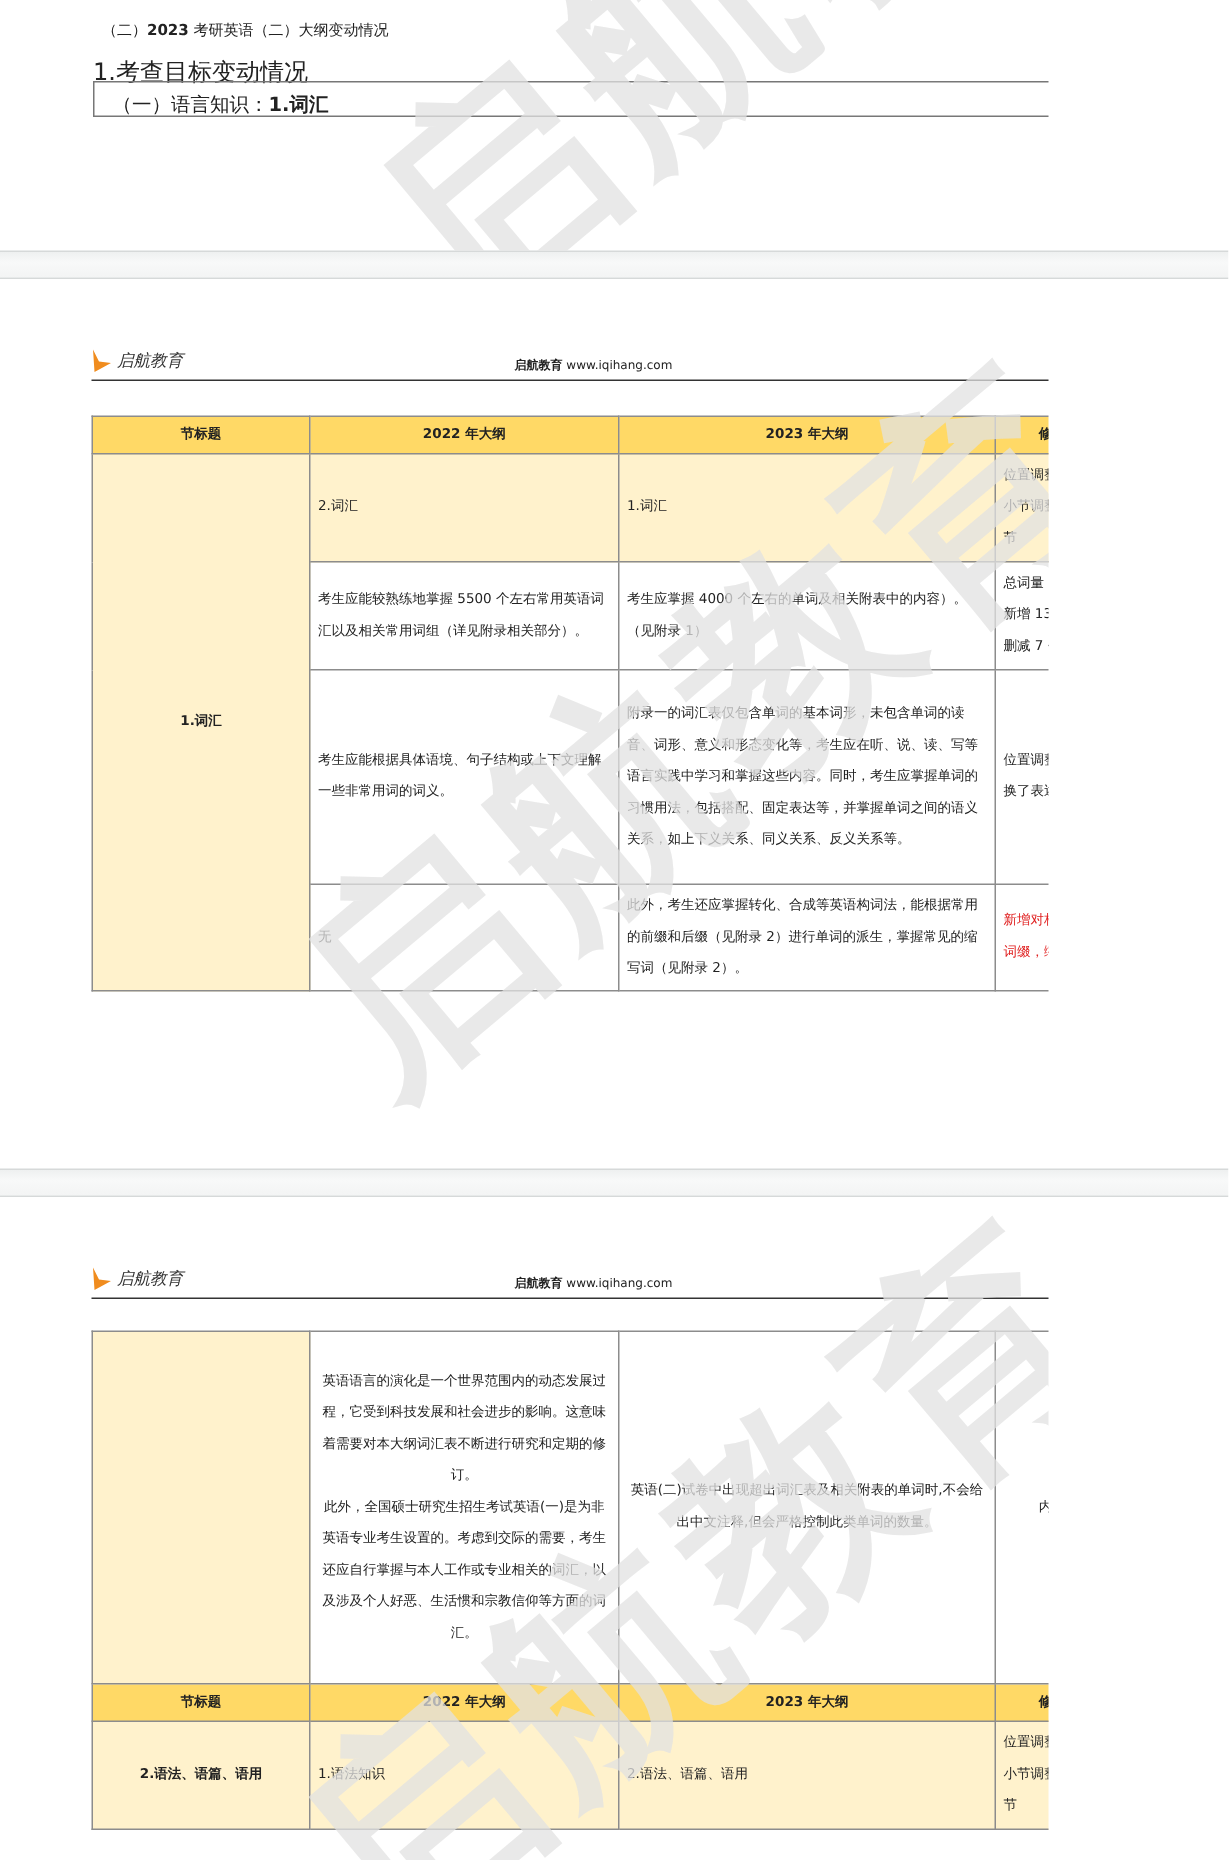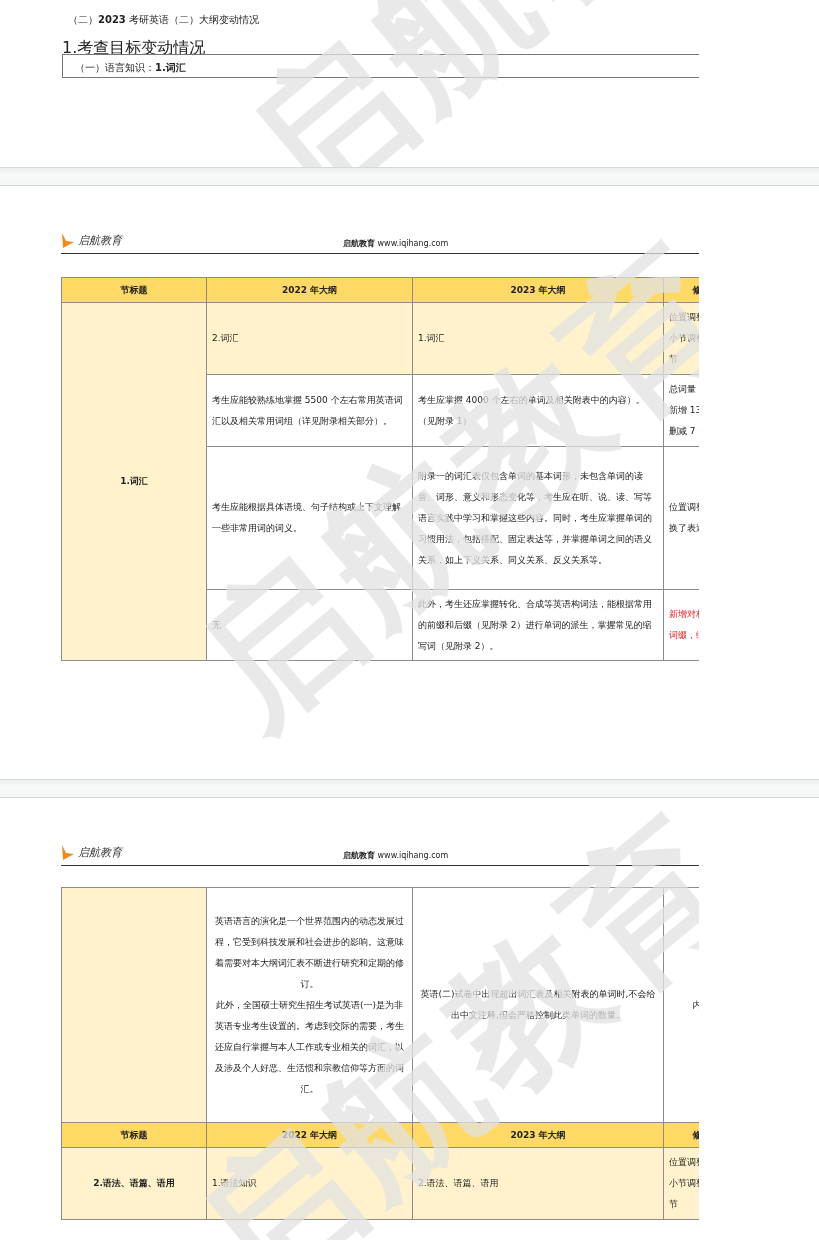--- a/index.html
+++ b/index.html
@@ -17,21 +17,21 @@
     position: absolute; color: #e2e2e2; font-weight: bold; font-size: 150px;
     white-space: nowrap; transform: rotate(-40deg); transform-origin: center;
     pointer-events: none; z-index: 5; opacity: 0.75; letter-spacing: 10px;
   }
 
   .doc-title { position: absolute; left: 68px; top: 13px; font-size: 10px; }
   .doc-title b { font-weight: bold; }
   .doc-sub { position: absolute; left: 62px; top: 38px; font-size: 16px; font-weight: normal; text-align: right; }
   .section-box {
     position: absolute; left: 62px; top: 54px; width: 695px; height: 24px;
-    border: 1px solid #777; padding: 6px 0 0 12px; font-size: 10px;
+    border: 1px solid #777; padding: 6px 0 0 12px; font-size: 13px;
   }
   .section-box b { font-weight: bold; }
 
   .header-bar { position: absolute; left: 61px; width: 700px; height: 26px; border-bottom: 1px solid #333; }
   .logo { position: absolute; left: 0; top: 4px; display: flex; align-items: center; }
   .logo-mark { width: 14px; height: 16px; position: relative; }
   .logo-text { font-style: italic; color: #333; font-size: 11px; margin-left: 3px; }
   .header-center { position: absolute; left: 282px; top: 10px; font-size: 8px; color: #222; }
   .header-center b { font-weight: bold; }
 

